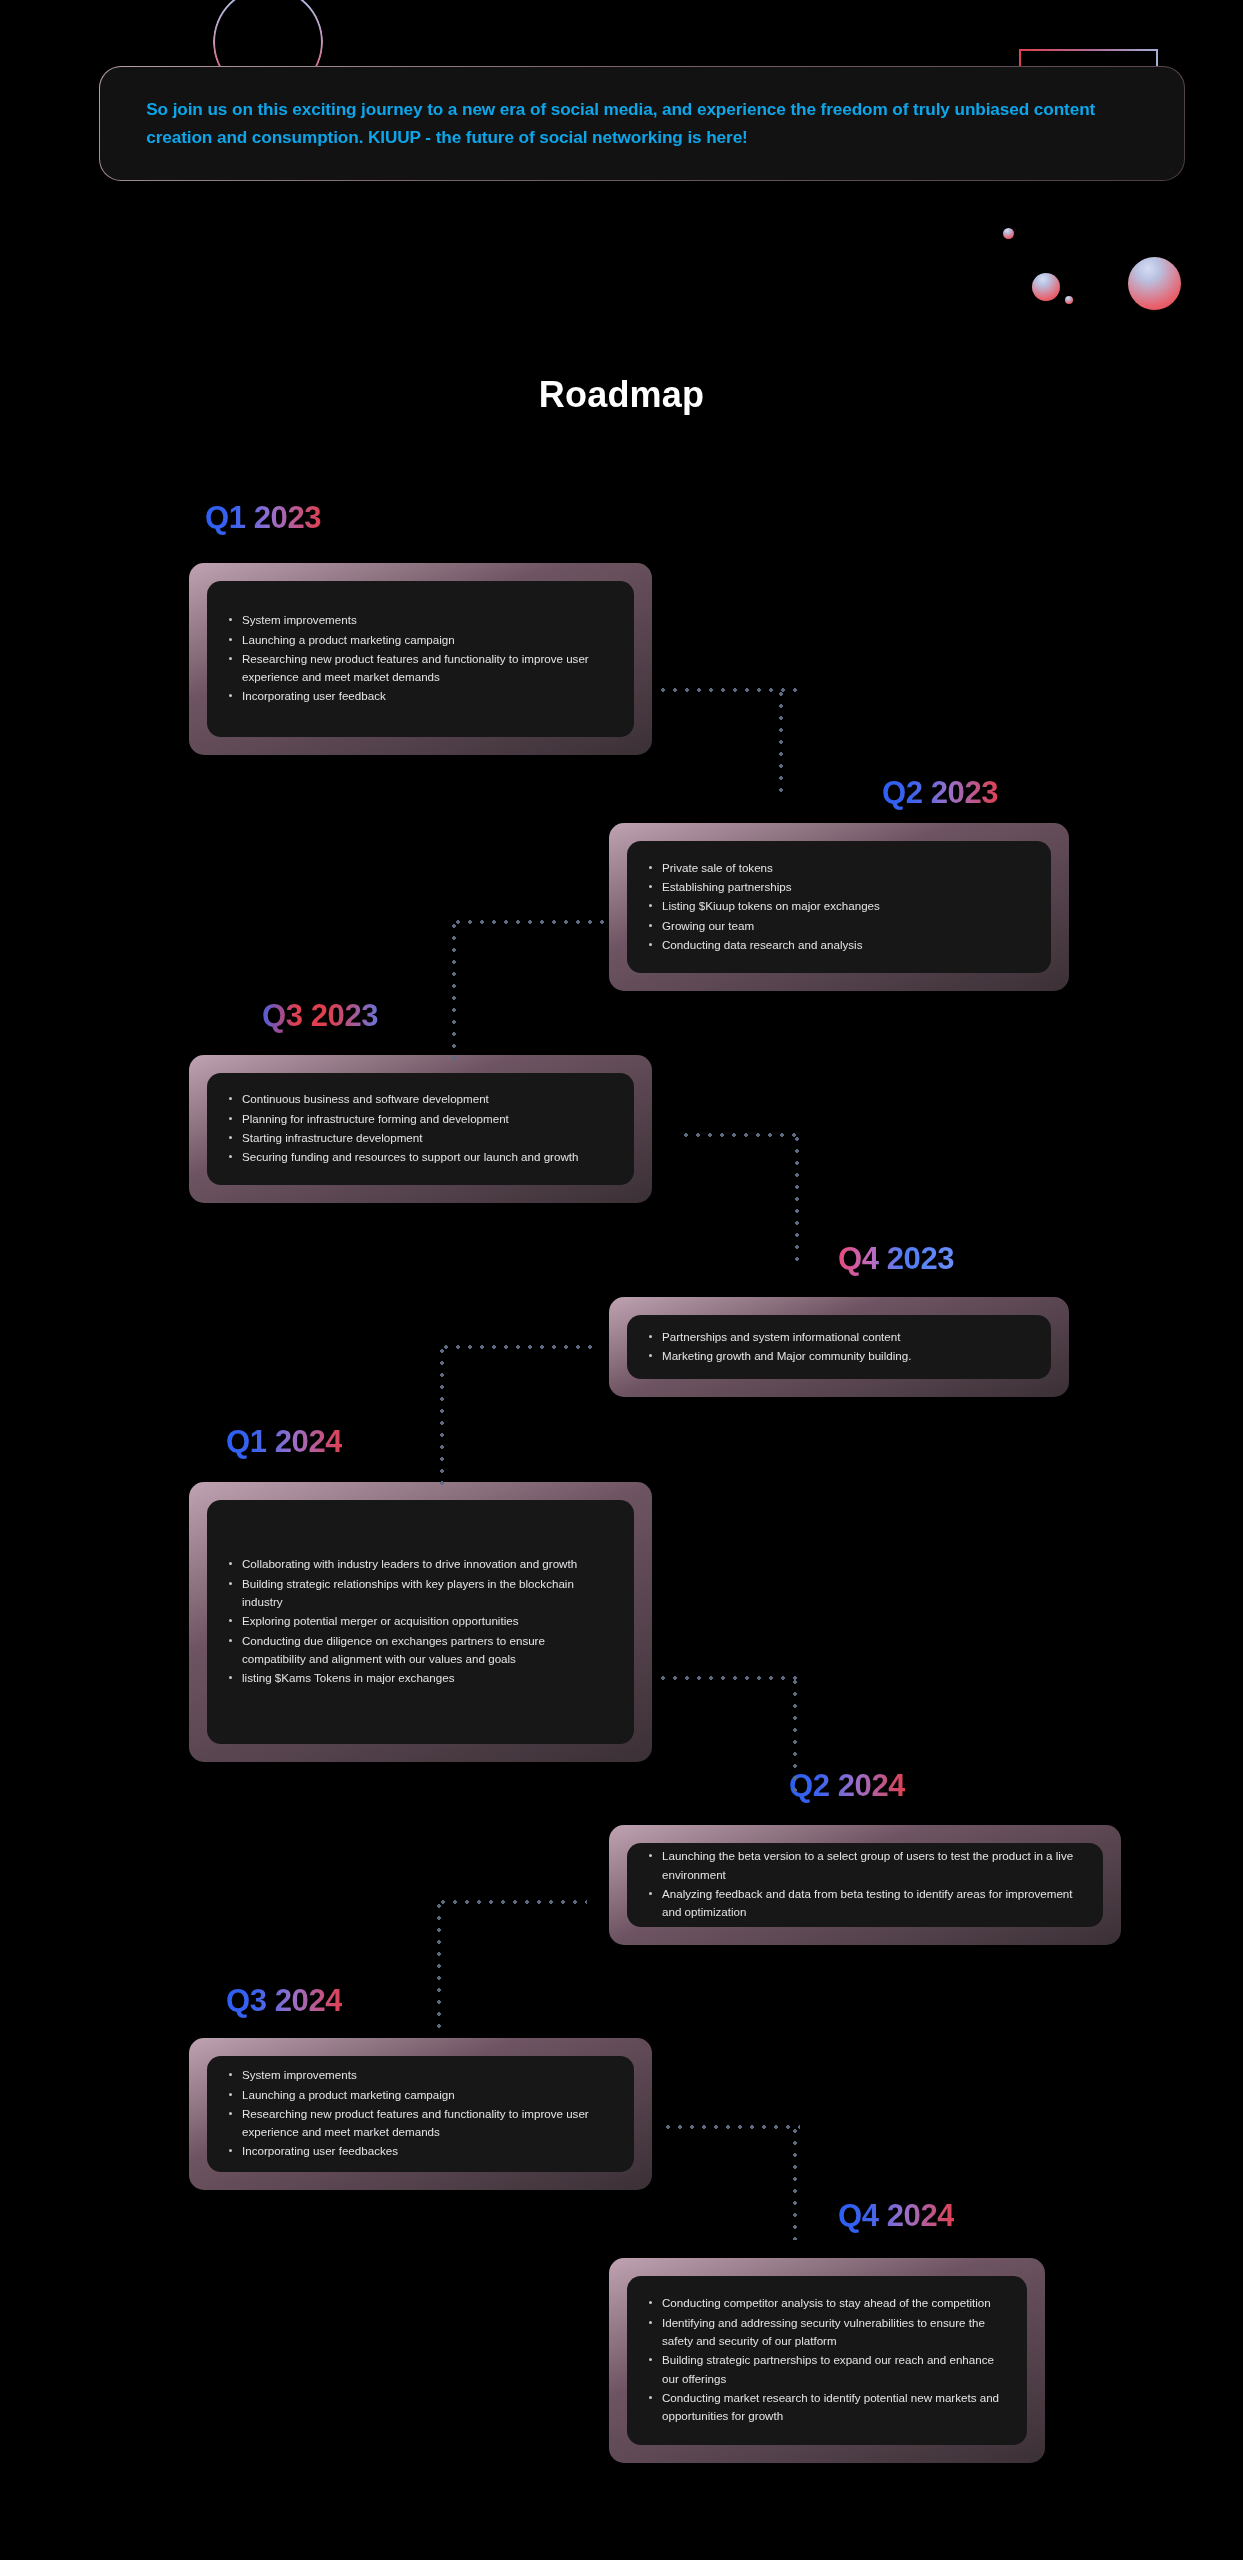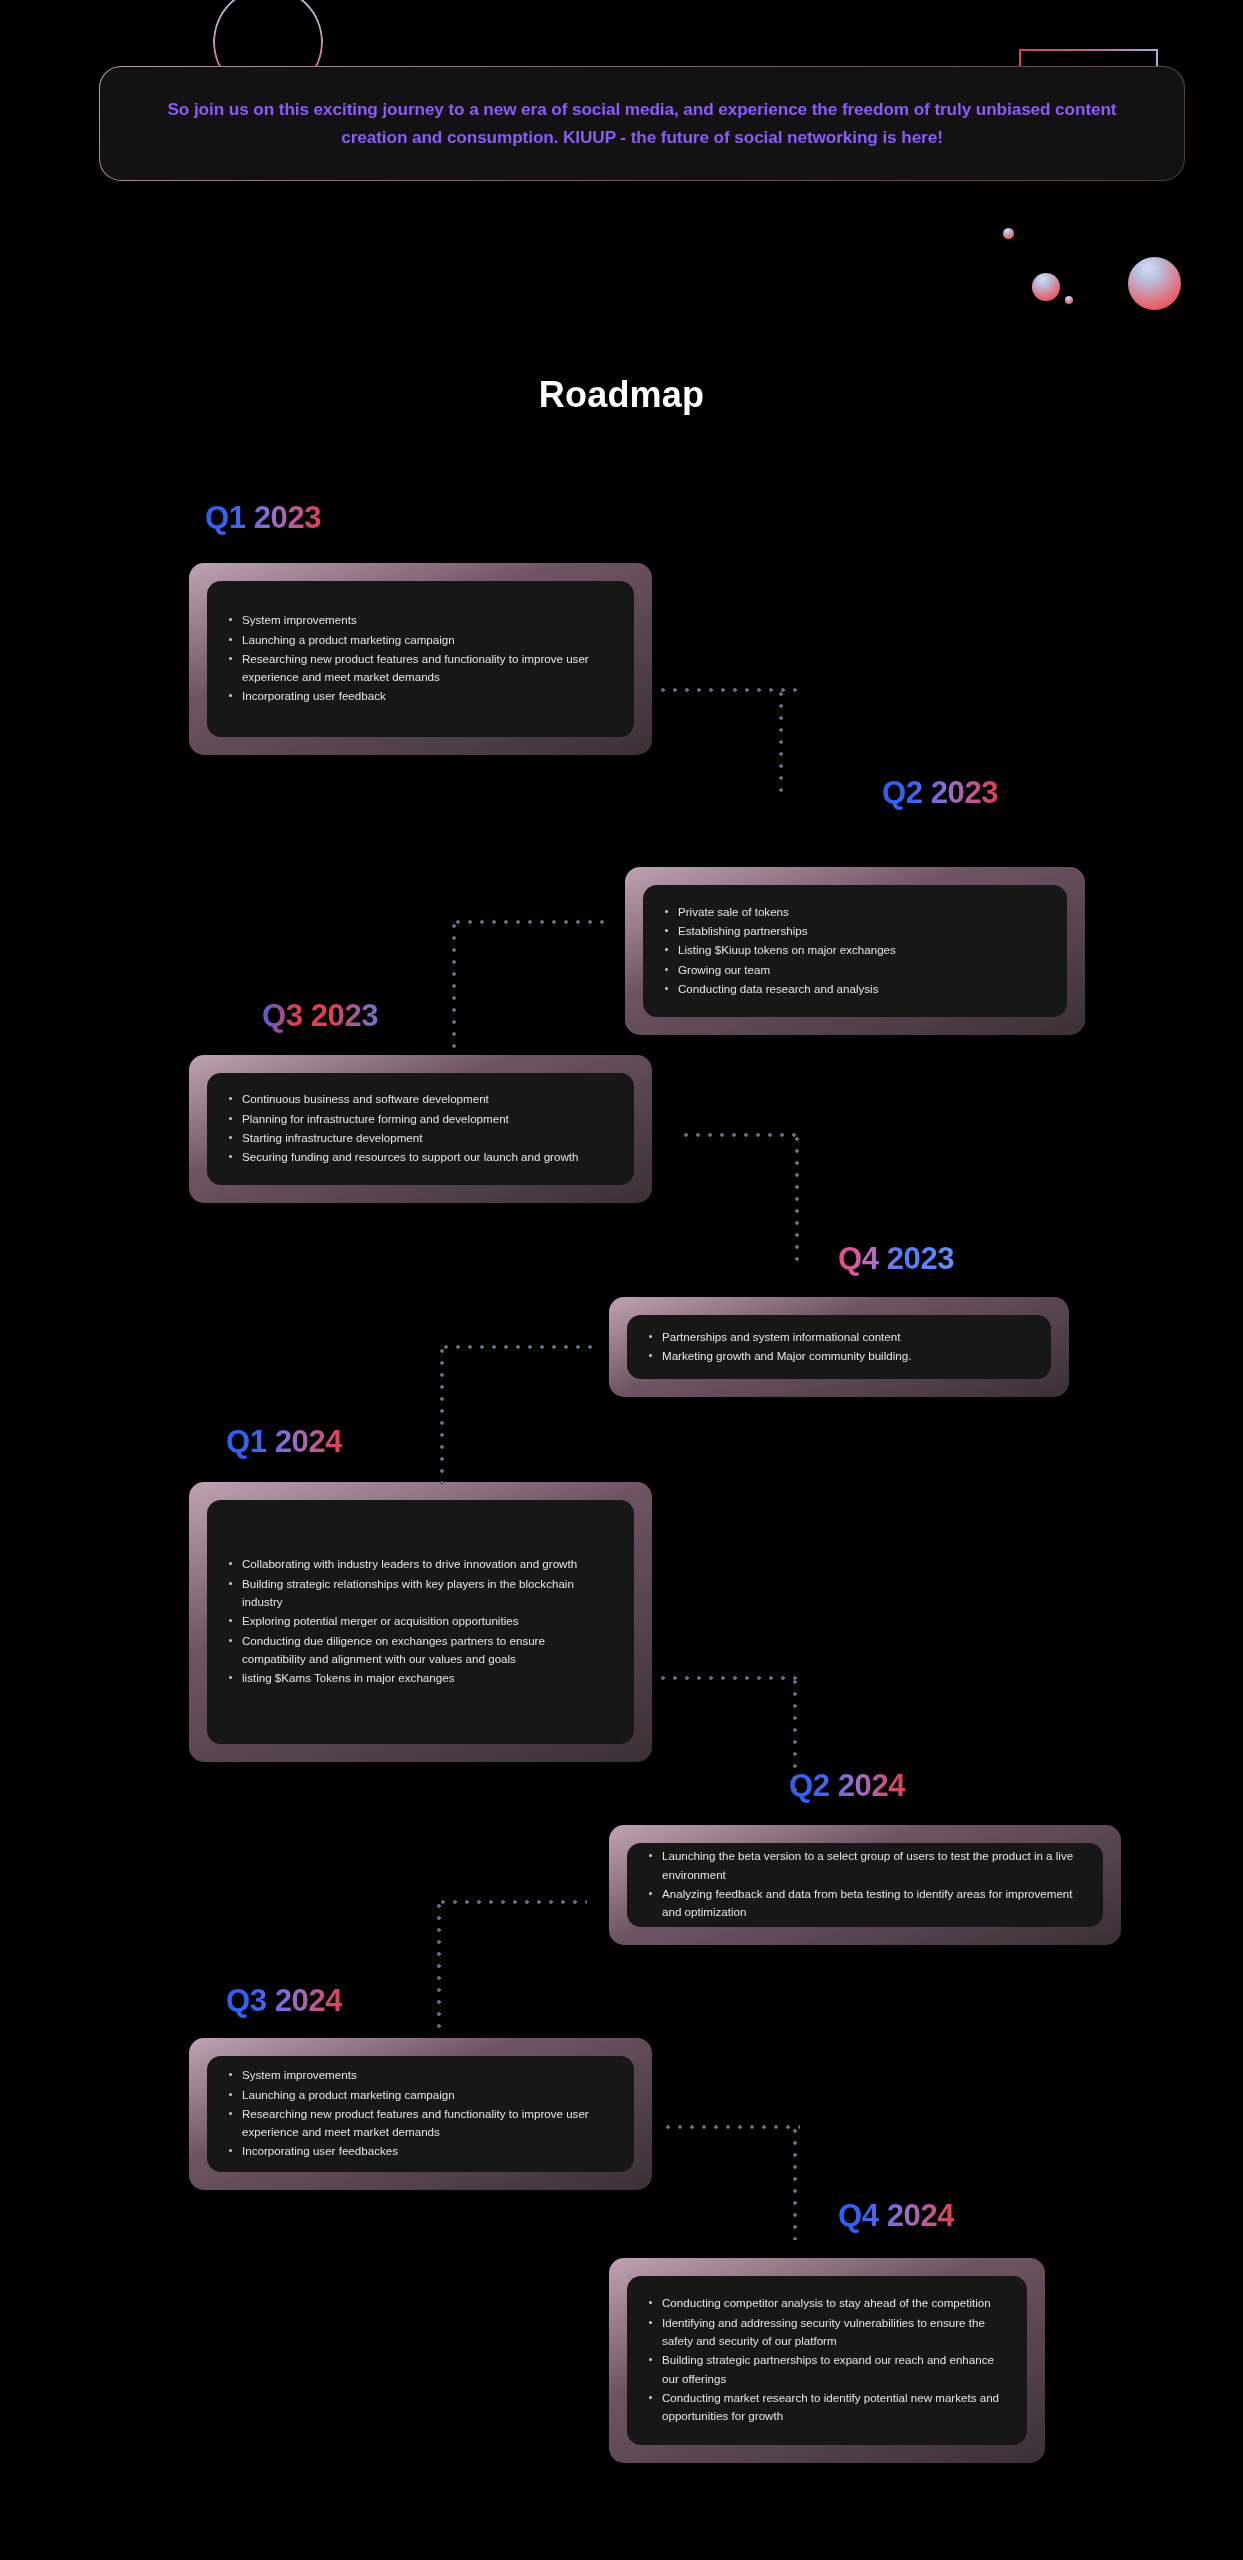--- a/index.html
+++ b/index.html
@@ -78,25 +78,24 @@
     width: 100%;
     height: 100%;
     border-radius: 21px;
     background: #121212;
     display: flex;
     align-items: center;
     justify-content: center;
     padding: 0 46px;
   }
   .hero-text {
-    color: #8b5cf6;
+    color: #0ea5e9;
     font-size: 17.2px;
     font-weight: bold;
     line-height: 1.62;
-    text-align: center;
     letter-spacing: -0.1px;
   }
 
   
   .roadmap-title {
     position: absolute;
     left: 0;
     top: 374px;
     width: 1243px;
     text-align: center;
@@ -214,21 +213,21 @@
         <div class="card-inner">
           <ul>
             <li>System improvements</li>
             <li>Launching a product marketing campaign</li>
             <li>Researching new product features and functionality to improve user experience and meet market demands</li>
             <li>Incorporating user feedback</li>
           </ul>
         </div>
       </div>
       <div class="q-head grad-br right" style="left: 882px; top: 777px;">Q2 2023</div>
-      <div class="card" style="left: 609px; top: 867px; width: 460px; height: 168px; margin-left: 16px;">
+      <div class="card" style="left: 609px; top: 823px; width: 460px; height: 168px;">
         <div class="card-inner">
           <ul>
             <li>Private sale of tokens</li>
             <li>Establishing partnerships</li>
             <li>Listing $Kiuup tokens on major exchanges</li>
             <li>Growing our team</li>
             <li>Conducting data research and analysis</li>
           </ul>
         </div>
       </div>

